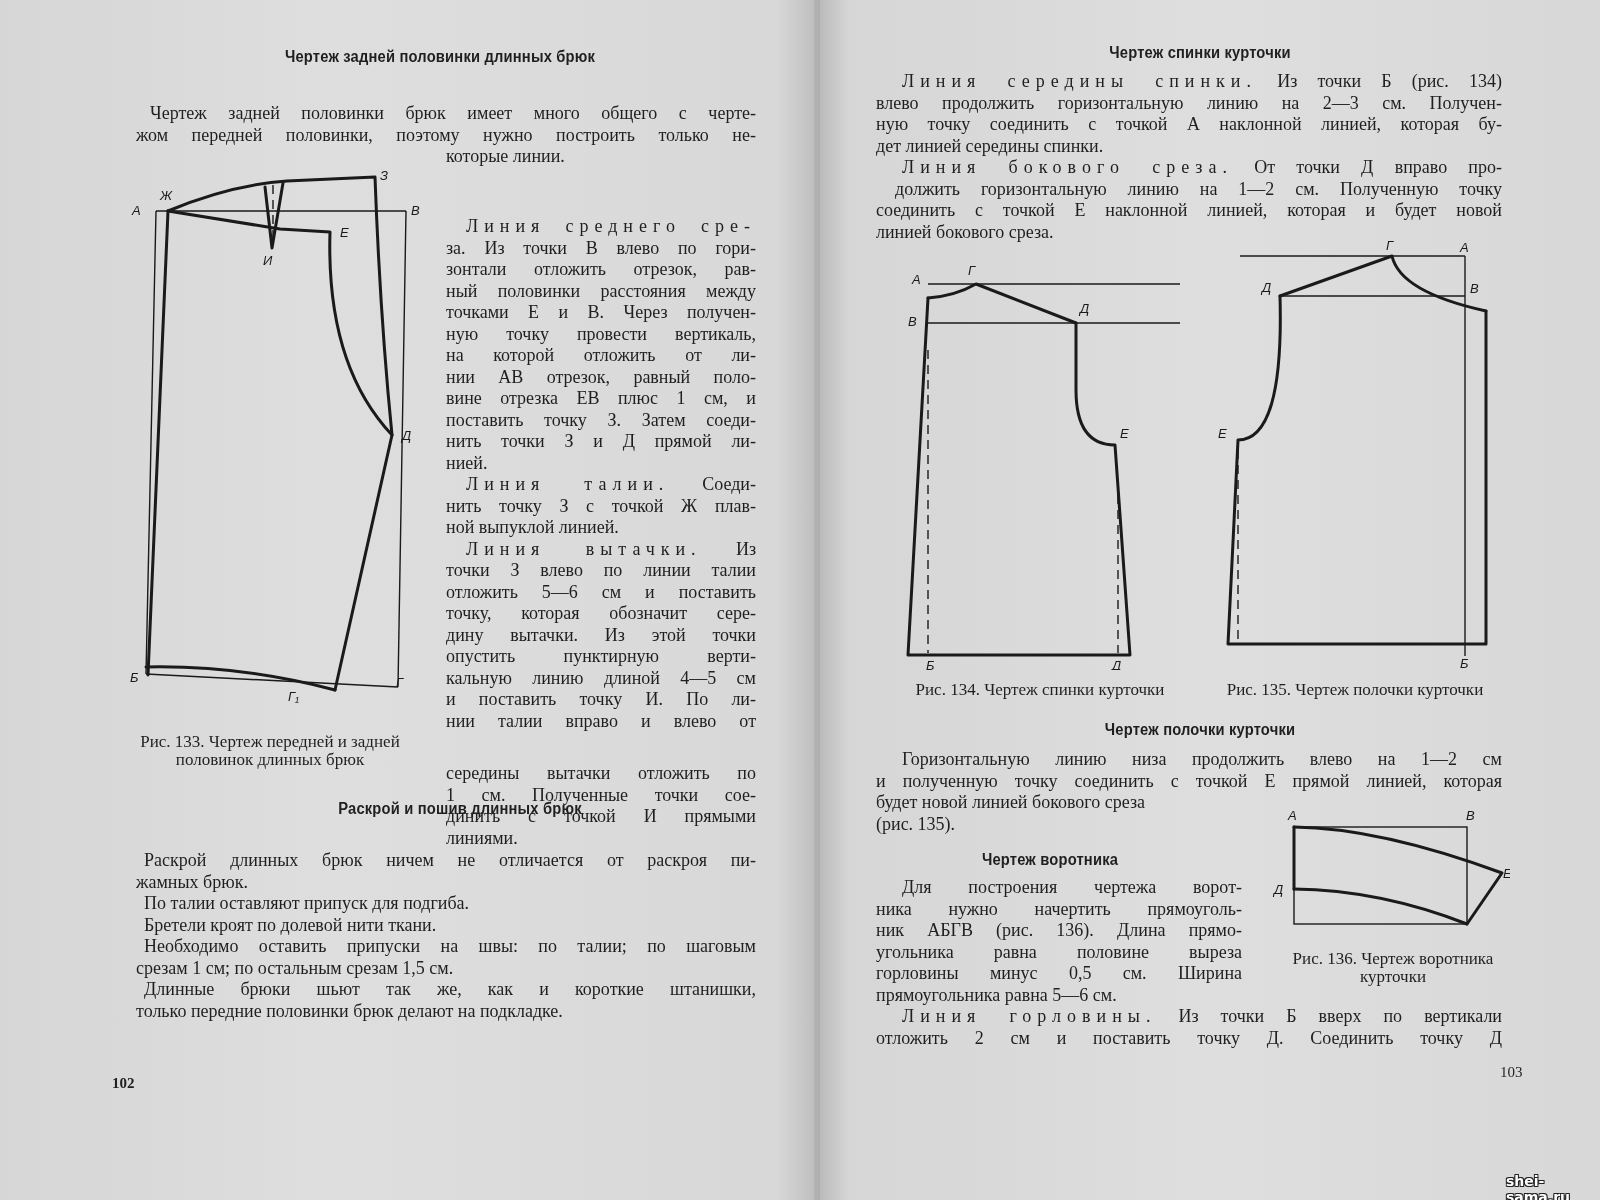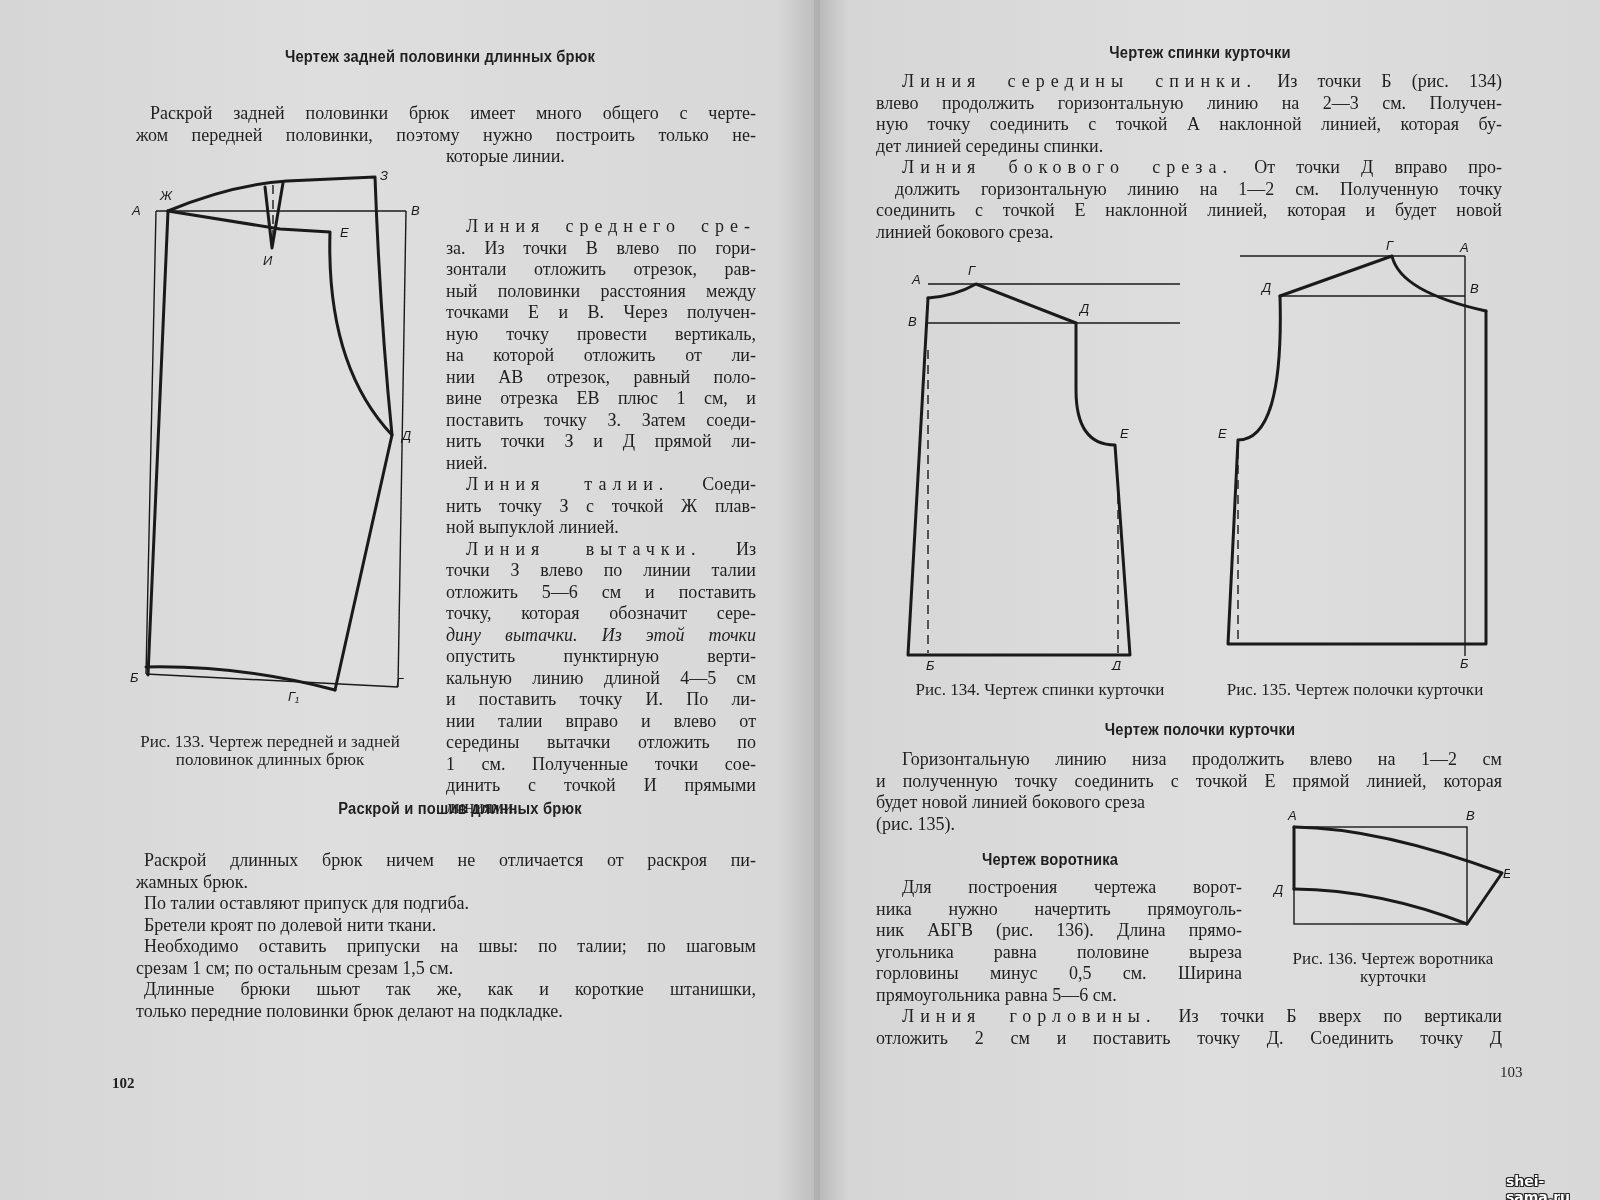--- a/index.html
+++ b/index.html
@@ -31,21 +31,21 @@
 </head>
 <body>
 
 <div class="page left"></div>
 <div class="page right"></div>
 <div class="gutter"></div>
 
 <div class="abs heading" style="left:180px; top:48px; width:520px;">Чертеж задней половинки длинных брюк</div>
 
 <div class="abs body" style="left:136px; top:103px; width:620px;">
-  <div class="just" style="text-indent:14px; text-align-last:justify;">Раскрой задней половинки брюк имеет много общего с черте-</div>
+  <div class="just" style="text-indent:14px; text-align-last:justify;">Чертеж задней половинки брюк имеет много общего с черте-</div>
   <div class="just" style="text-align-last:justify;">жом передней половинки, поэтому нужно построить только не-</div>
   <div style="padding-left:310px;">которые линии.</div>
 </div>
 
 <svg class="abs" style="left:130px; top:165px;" width="310" height="540" viewBox="0 0 310 540">
 
   <line class="thin" x1="26" y1="46" x2="276" y2="46"></line>
   <line class="thin" x1="276" y1="46" x2="268" y2="522"></line>
   <line class="thin" x1="26" y1="46" x2="16" y2="509"></line>
   <line class="thin" x1="16" y1="509" x2="268" y2="522"></line>
@@ -99,26 +99,26 @@
       <div>ной выпуклой линией.</div>
     </div>
   <div class="just" style="text-align-last:justify;">
     <span class="sp" style="padding-left:20px;">Линия вытачки.</span>
     <span>Из</span>
   </div>
   <div id="vytachki">
       <div style="text-align: justify; text-align-last: justify;">точки З влево по линии талии</div>
       <div style="text-align: justify; text-align-last: justify;">отложить 5—6 см и поставить</div>
       <div style="text-align: justify; text-align-last: justify;">точку, которая обозначит сере-</div>
-      <div style="text-align: justify; text-align-last: justify; font-style: italic;">дину вытачки. Из этой точки</div>
+      <div style="text-align: justify; text-align-last: justify;">дину вытачки. Из этой точки</div>
       <div style="text-align: justify; text-align-last: justify;">опустить пунктирную верти-</div>
       <div style="text-align: justify; text-align-last: justify;">кальную линию длиной 4—5 см</div>
       <div style="text-align: justify; text-align-last: justify;">и поставить точку И. По ли-</div>
       <div style="text-align: justify; text-align-last: justify;">нии талии вправо и влево от</div>
-      <div style="text-align: justify; text-align-last: justify;">середины вытачки отложить по</div>
+      <div style="text-align: justify; text-align-last: justify; margin-top: 31px;">середины вытачки отложить по</div>
       <div style="text-align: justify; text-align-last: justify;">1 см. Полученные точки сое-</div>
       <div style="text-align: justify; text-align-last: justify;">динить с точкой И прямыми</div>
       <div>линиями.</div>
     </div>
 </div>
 
 <div class="abs heading" style="left:200px; top:800px; width:520px;">Раскрой и пошив длинных брюк</div>
 
 <div class="abs body" id="cutting" style="left:136px; top:850px; width:620px;">
     <div style="text-indent: 8px; text-align: justify; text-align-last: justify;">Раскрой длинных брюк ничем не отличается от раскроя пи-</div>

